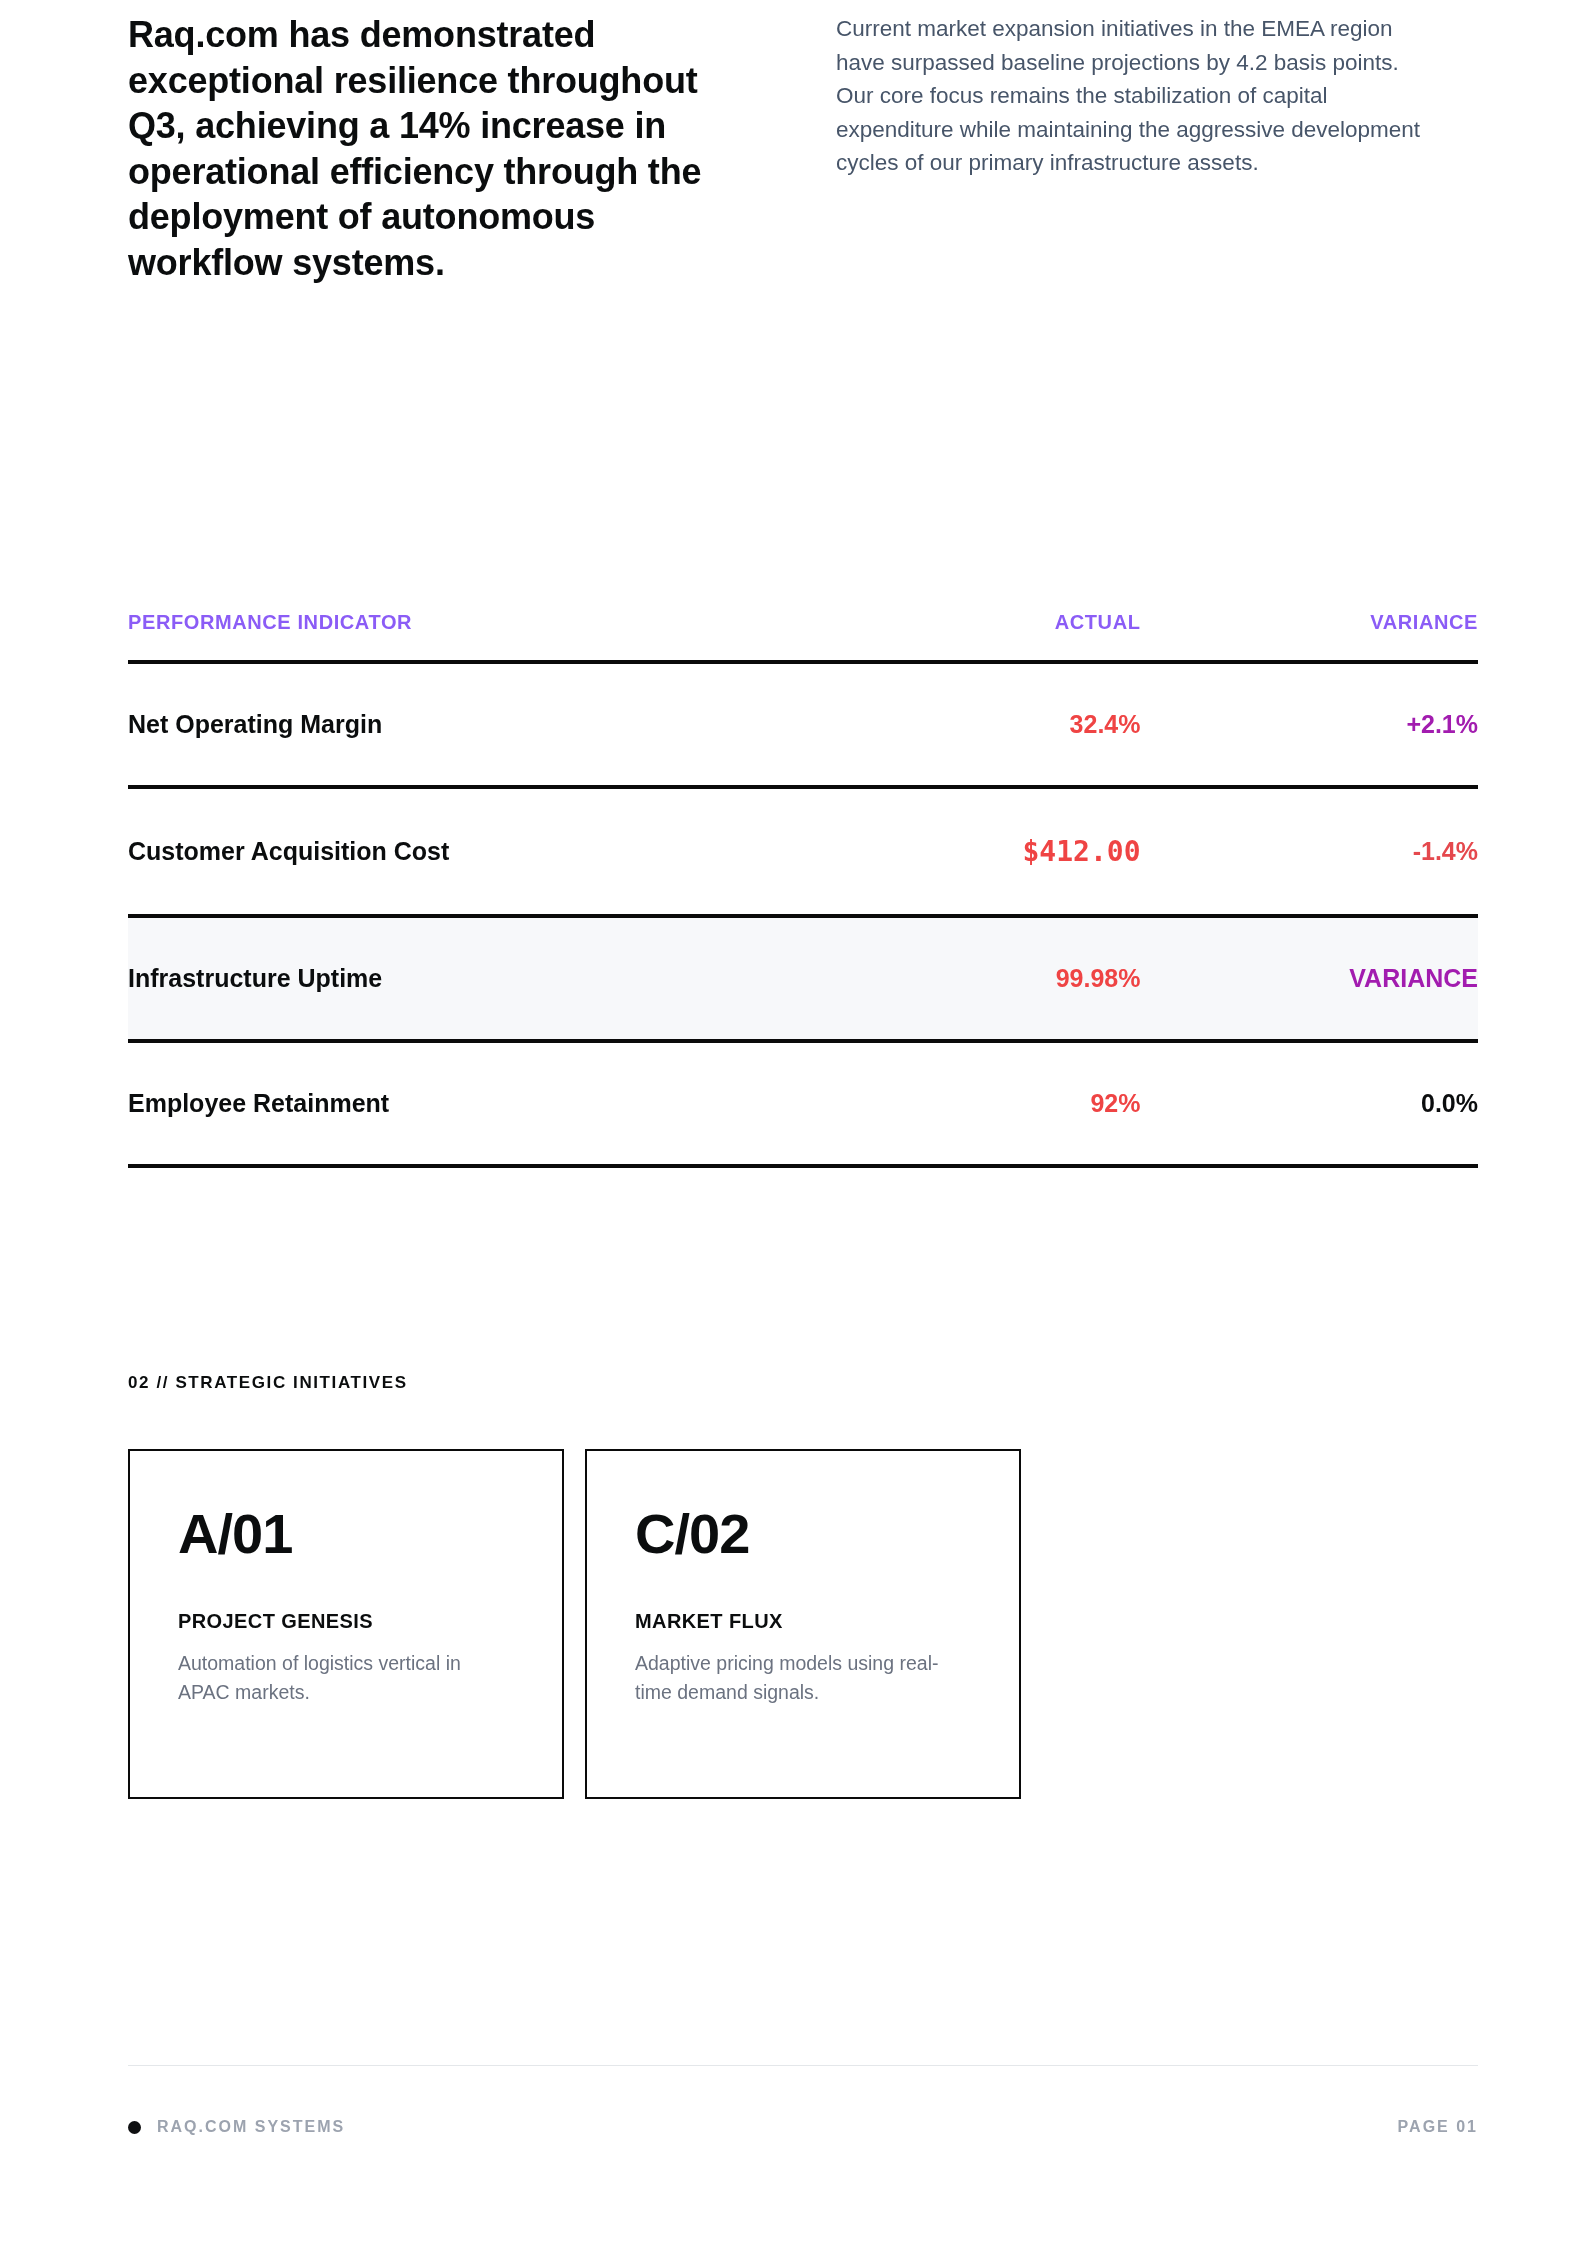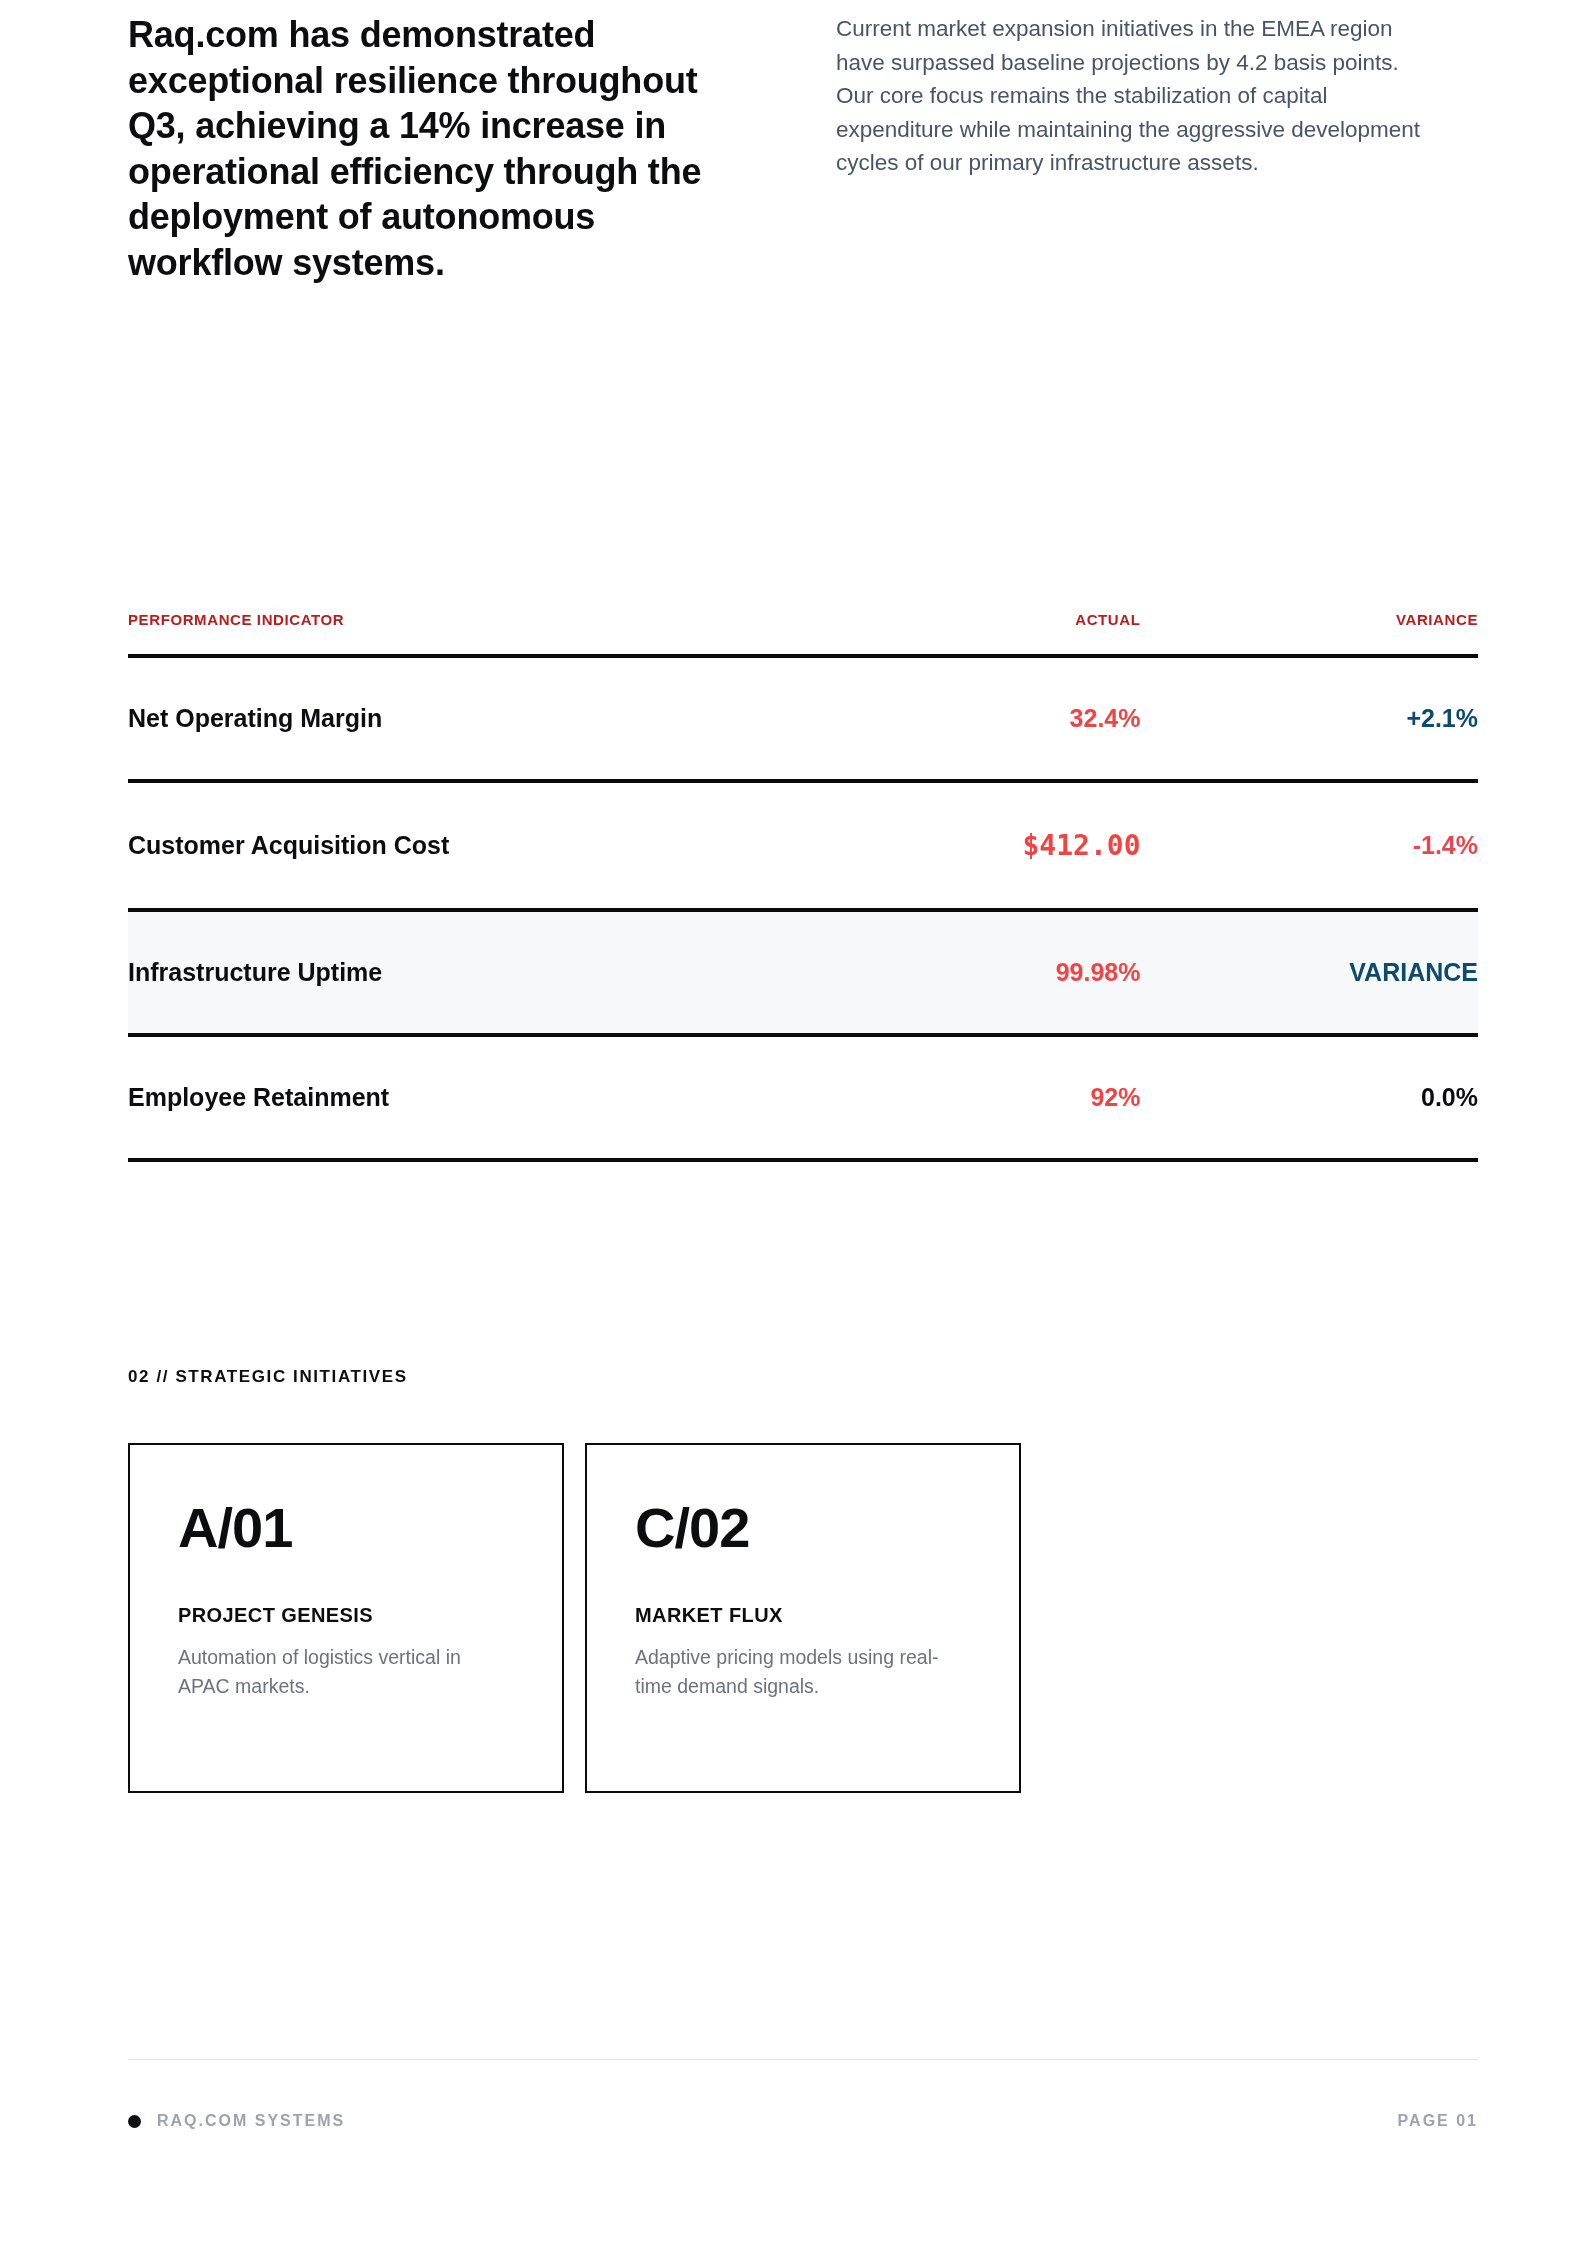--- a/index.html
+++ b/index.html
@@ -36,42 +36,42 @@
   }
 
   
   .metrics-section { margin-top: 326px; }
   table.metrics {
     width: 100%;
     border-collapse: collapse;
     table-layout: fixed;
   }
   table.metrics th {
-    font-size: 15px;
+    font-size: 20px;
     font-weight: 700;
     letter-spacing: 0.6px;
     text-transform: uppercase;
-    color: #b91c1c;
+    color: #8b5cf6;
     padding: 0 0 26px 0;
     border-bottom: 4px solid #0a0a0a;
     margin-left: 31px;
   }
   th.col-indicator { text-align: left; }
   th.col-actual, th.col-variance { text-align: right; }
   table.metrics td {
     padding: 46px 0;
     border-bottom: 4px solid #0a0a0a;
     font-size: 25px;
   }
   td.cell-indicator { text-align: left; font-weight: 700; color: #0b0d0e; }
   td.cell-actual { text-align: right; font-weight: 700; color: #ef4444; }
   td.cell-actual.mono { font-family: "DejaVu Sans Mono", monospace; font-weight: 700; font-size: 28px; }
   td.cell-variance { text-align: right; font-weight: 700; }
   tr.highlight { background: #f7f8fa; }
-  .pos { color: #0c4a6e; }
+  .pos { color: #a21caf; }
   .neg { color: #e5484d; }
   .neutral { color: #0b0d0e; }
 
   
   .initiatives { margin-top: 205px; }
   .section-label {
     font-size: 17px;
     font-weight: 700;
     letter-spacing: 1.6px;
     text-transform: uppercase;

